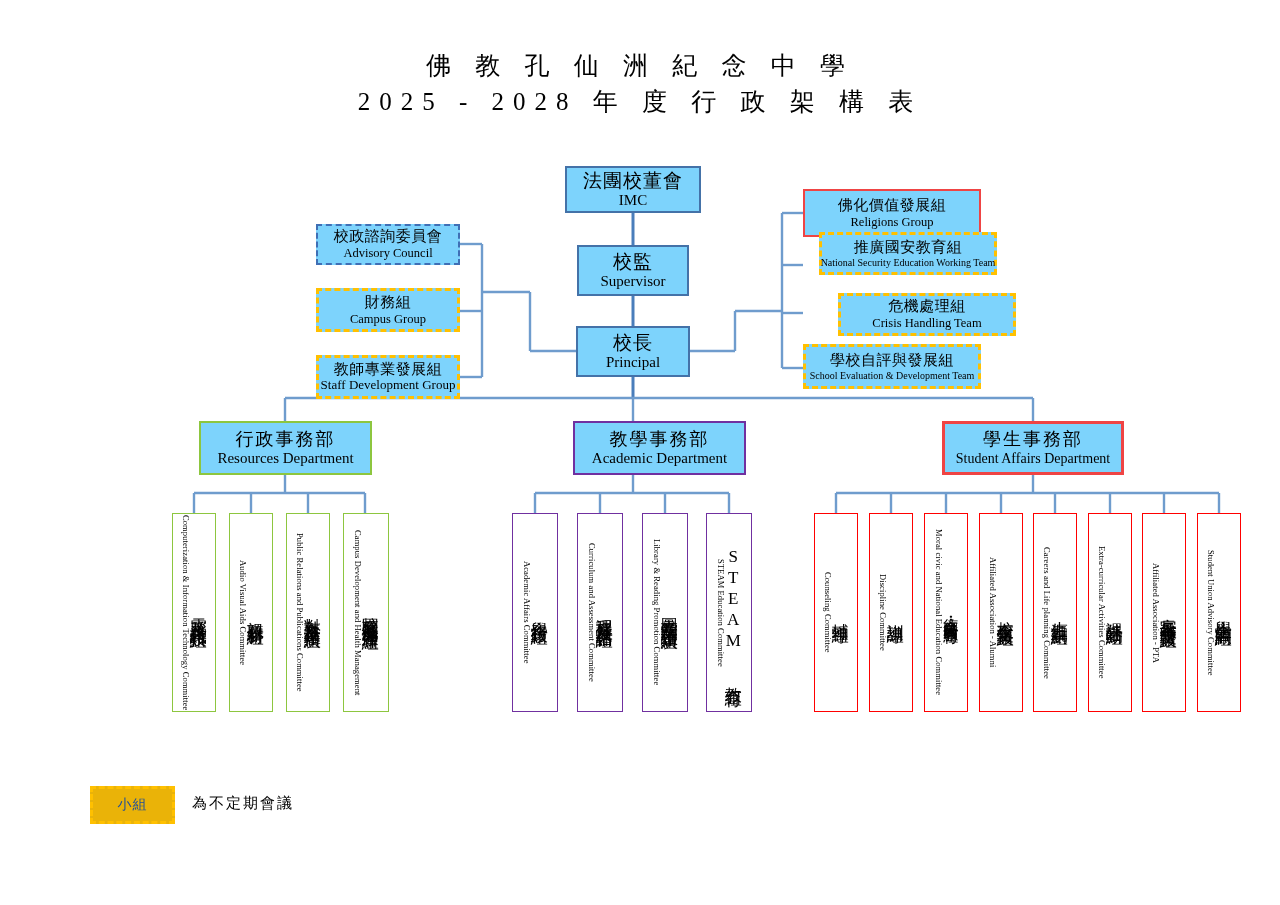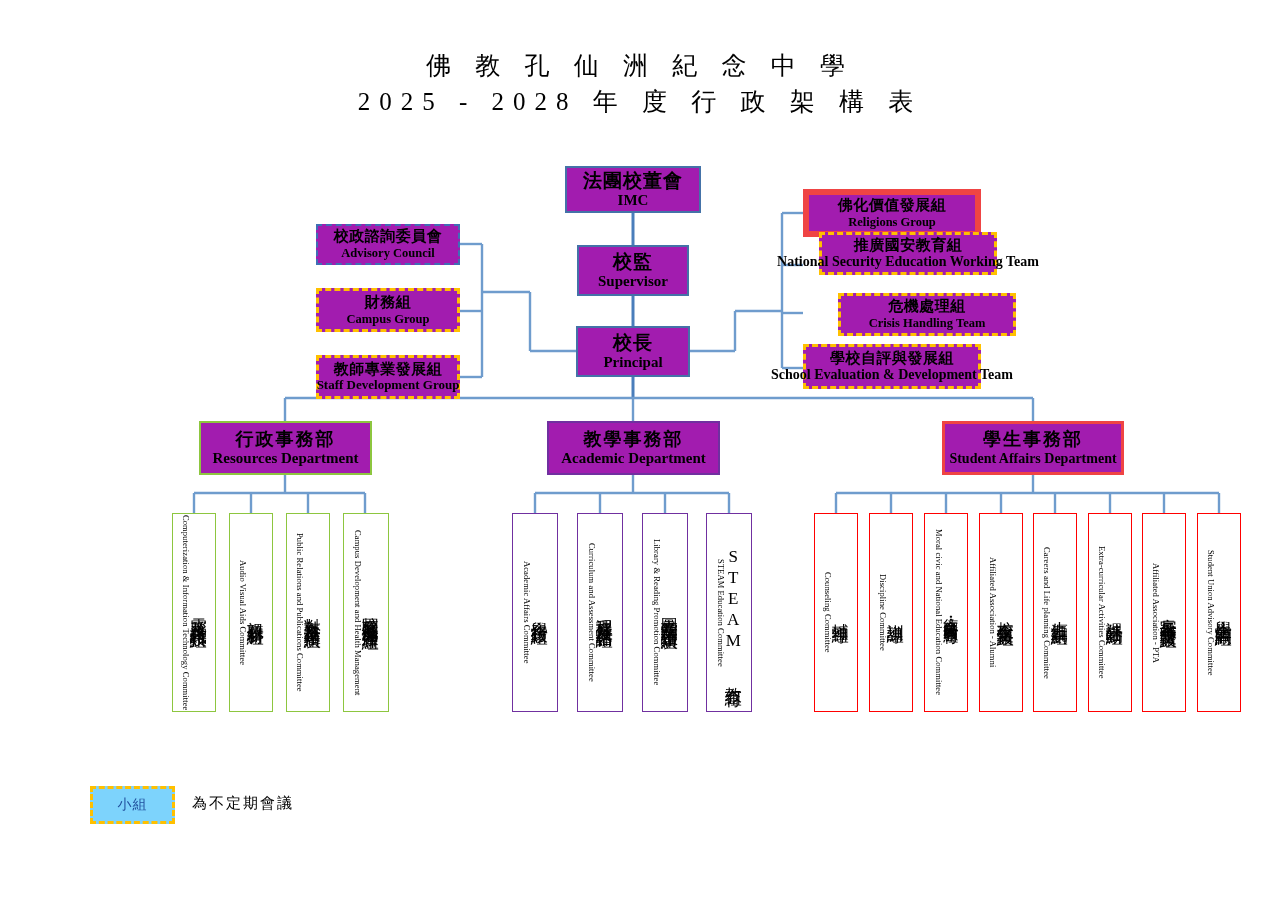--- a/index.html
+++ b/index.html
@@ -12,44 +12,43 @@
 
   
   .title-block{position:absolute;left:0;top:48px;width:1280px;text-align:center;}
   .title-line{font-size:25px;letter-spacing:9px;line-height:36px;white-space:pre;color:#000;}
 
   
   #wires{position:absolute;left:0;top:0;width:1280px;height:905px;pointer-events:none;}
 
   
   .node{
-    position:absolute;box-sizing:border-box;background:#a21caf;
+    position:absolute;box-sizing:border-box;background:#7dd3fc;
     display:flex;flex-direction:column;align-items:center;justify-content:center;
     text-align:center;
-    font-weight:bold;
   }
   .node .cn{color:#000;line-height:1.18;white-space:nowrap;}
   .node .en{color:#000;line-height:1.15;white-space:nowrap;}
 
   .b-blue{border:2px solid #4472a8;}
   .b-blue-d{border:2px dashed #3f6fb5;}
   .b-amber-d{border:3px dashed #ffc000;}
-  .b-red{border:6px solid #ef4444;}
+  .b-red{border:2px solid #ef4444;}
   .b-green{border:2px solid #8dc63f;}
   .b-purple{border:2px solid #7030a0;}
   .b-red-thin{border:1.6px solid #ff0000;}
   .b-green-thin{border:1.6px solid #8dc63f;}
   .b-purple-thin{border:1.6px solid #7030a0;}
 
   
   .t-cn-lg{font-size:19px;letter-spacing:1px;}
   .t-en-lg{font-size:15px;}
   .t-en-md{font-size:12.5px;}
   .t-cn-sm{font-size:15px;letter-spacing:0.5px;}
-  .t-en-xs{font-size:14px;}
+  .t-en-xs{font-size:10px;}
   .t-cn-dept{font-size:18px;letter-spacing:2px;}
   .t-en-dept{font-size:15px;}
 
   
   .vnode{
     position:absolute;box-sizing:border-box;background:#fff;
     display:flex;flex-direction:row-reverse;align-items:center;justify-content:center;
   }
   .vtext{
     writing-mode:vertical-rl;text-orientation:upright;
@@ -57,21 +56,21 @@
   }
   .vtext.cn{font-size:17px;letter-spacing:2px;color:#000;}
   .vtext.en{
     writing-mode:vertical-rl;text-orientation:mixed;
     font-size:8.5px;letter-spacing:0.1px;color:#000;
   }
   .vtext.mixed{font-size:17px;letter-spacing:2px;color:#000;}
 
   
   .legend-box{
-    position:absolute;box-sizing:border-box;background:#7dd3fc;
+    position:absolute;box-sizing:border-box;background:#eab308;
     border:3px dashed #ffc000;display:flex;align-items:center;justify-content:center;
   }
   .legend-box span{font-size:14px;color:#1f4e9c;letter-spacing:1px;}
   .legend-text{position:absolute;font-size:15px;letter-spacing:2px;color:#000;white-space:nowrap;}
 </style>
 </head>
 <body>
 
 <div id="stage">
 
@@ -189,21 +188,21 @@
   <div class="node b-amber-d" style="left:803px;top:344px;width:178px;height:45px;">
     <div class="cn t-cn-sm">學校自評與發展組</div>
     <div class="en t-en-xs">School Evaluation &amp; Development Team</div>
   </div>
 
   <div class="node b-green" style="left:199px;top:421px;width:173px;height:54px;">
     <div class="cn t-cn-dept">行政事務部</div>
     <div class="en t-en-dept">Resources Department</div>
   </div>
 
-  <div class="node b-purple" style="left:547px;top:421px;width:173px;height:54px;">
+  <div class="node b-purple" style="left:573px;top:421px;width:173px;height:54px;">
     <div class="cn t-cn-dept">教學事務部</div>
     <div class="en t-en-dept">Academic Department</div>
   </div>
 
   <div class="node b-red" style="left:942px;top:421px;width:182px;height:54px;border-width:3px;">
     <div class="cn t-cn-dept">學生事務部</div>
     <div class="en t-en-dept" style="font-size:14px;">Student Affairs Department</div>
   </div>
 
   <div class="vnode b-green-thin" style="left:172px;top:513px;width:44px;height:199px;">

